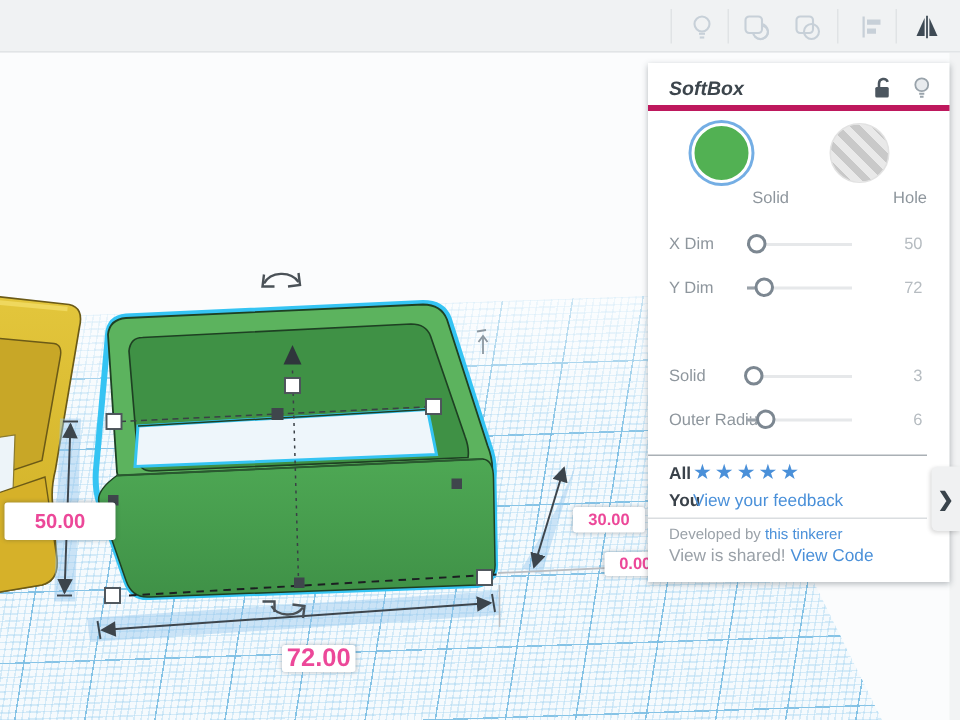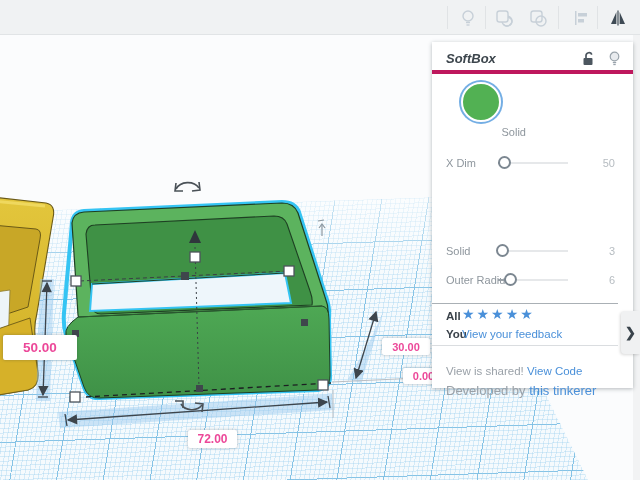--- a/index.html
+++ b/index.html
@@ -29,21 +29,21 @@
   .plane-fade { position:absolute; inset:0;
            background:linear-gradient(to bottom, rgba(255,255,255,.6) 160px, rgba(255,255,255,0) 260px); }
   .scene { position:absolute; left:0; top:0; }
 
   
   .dimlab { position:absolute; z-index:6; background:#fff; color:#ec4899; font-weight:bold;
             text-align:center; border-radius:2px; box-shadow:0 0 3px rgba(40,50,60,.35);
             display:flex; align-items:center; justify-content:center; cursor:text; }
   .dim-50 { left:3px;   top:335px; width:74px; height:25px; font-size:13.5px; }
   .dim-30 { left:382px; top:338px; width:48px; height:17px; font-size:11px; }
-  .dim-72 { left:188px; top:430px; width:49px; height:18px; font-size:12px; }
+  .dim-72 { left:188px; top:430px; width:49px; height:18px; font-size:17px; }
   .dim-0  { left:403px; top:368px; width:41px; height:16px; font-size:11px; }
 
   
   .gutter { position:absolute; left:633px; top:35px; width:7px; height:445px; background:#f2f3f4; z-index:15; }
   .panel { position:absolute; left:432px; top:42px; width:201px; height:346px; background:#ffffff;
            box-shadow:0 1px 4px rgba(50,60,70,.35); z-index:20; }
   .p-header { position:relative; height:32px; border-bottom:4px solid #be185d;font-style:italic; }
   .p-title { position:absolute; left:14px; top:9px; font-size:13px; font-weight:bold; color:#3c454c; }
   .p-hicon { position:absolute; top:8px; width:17px; height:17px; cursor:pointer; }
   .p-lock { right:36px; } .p-bulb { right:10px; }
@@ -66,21 +66,21 @@
   .r0{top:0px}.r1{top:29px}.r2{top:59px}.r3{top:88px}.r4{top:117px}
   .k0{left:0px}.k1{left:5px}.k2{left:0px}.k3{left:-2px}.k4{left:6px}
   .f0{width:2px}.f1{width:7px}.f2{width:2px}.f3{width:0px}.f4{width:8px}
   .sep-dark { position:absolute; left:0; top:261px; width:186px; height:1px; background:#aab0b5; }
   .sep-lite { position:absolute; left:0; top:303px; width:186px; height:1px; background:#dadde0; }
   .rate-all { position:absolute; left:14px; top:268px; font-size:11.5px; font-weight:bold; color:#3a424a; }
   .stars { position:absolute; left:30px; top:264px; font-size:14px; letter-spacing:2px; color:#4a90d9; cursor:pointer; }
   .rate-you { position:absolute; left:14px; top:286px; font-size:11.5px; font-weight:bold; color:#3a424a;text-align:right; }
   .plink { color:#4a90d9; text-decoration:none; cursor:pointer; }
   .feedback { position:absolute; left:30px; top:286px; font-size:11.5px; }
-  .devrow { position:absolute; left:14px; top:309px; font-size:13px; color:#9aa1a8;margin-top:32px; }
+  .devrow { position:absolute; left:14px; top:309px; font-size:10px; color:#9aa1a8; }
   .coderow { position:absolute; left:14px; top:323px; font-size:11.5px; color:#9aa1a8; }
   .chev-tab { position:absolute; left:621px; top:311px; width:19px; height:43px; background:#f0f1f2;
               border-radius:4px 0 0 4px; box-shadow:-1px 1px 3px rgba(0,0,0,.15); z-index:22;
               display:flex; align-items:center; justify-content:center;
               font-size:13px; font-weight:bold; color:#39434b; cursor:pointer; }
 </style>
 </head>
 <body>
 
 <div class="canvas">
@@ -243,30 +243,42 @@
       <line x1="6.8" y1="12.5" x2="10.2" y2="12.5" stroke="#99a3ab" stroke-width="1.3"></line>
       <line x1="7.3" y1="14.5" x2="9.7" y2="14.5" stroke="#99a3ab" stroke-width="1.3"></line>
     </svg>
   </div>
 
   <div class="modes">
     <div class="mode mode-solid">
       <div class="mode-circ circ-solid"></div>
       <div class="mode-lab">Solid</div>
     </div>
+    <div class="mode mode-hole">
+      <div class="mode-circ circ-hole"></div>
+      <div class="mode-lab">Hole</div>
+    </div>
   </div>
 
   <div class="sliders">
     <div class="srow r0">
       <span class="slab">X Dim</span>
       <div class="track">
           <div class="fill f0"></div>
           <div class="knob k0"></div>
         </div>
       <span class="sval">50</span>
+    </div>
+    <div class="srow r1">
+      <span class="slab">Y Dim</span>
+      <div class="track">
+          <div class="fill f1"></div>
+          <div class="knob k1"></div>
+        </div>
+      <span class="sval">72</span>
     </div>
     <div class="srow r3">
       <span class="slab">Solid</span>
       <div class="track">
           <div class="fill f3"></div>
           <div class="knob k3"></div>
         </div>
       <span class="sval">3</span>
     </div>
     <div class="srow r4">

